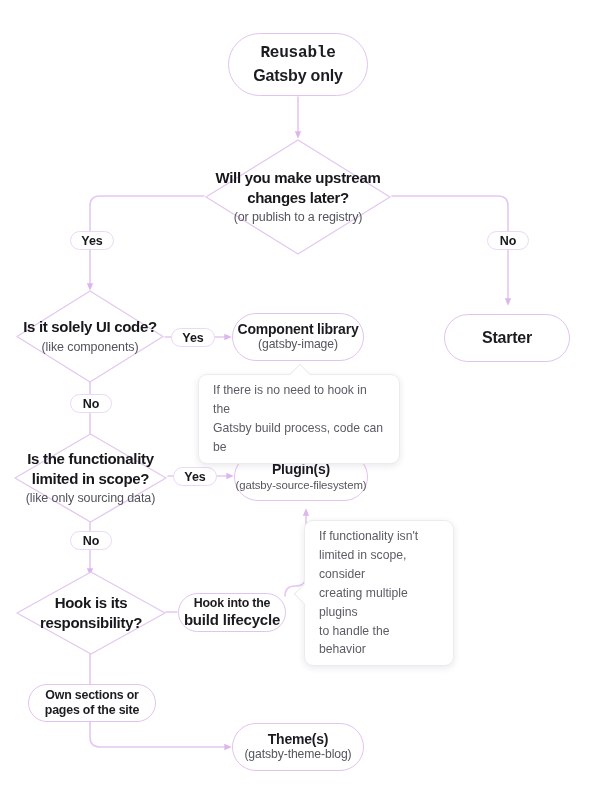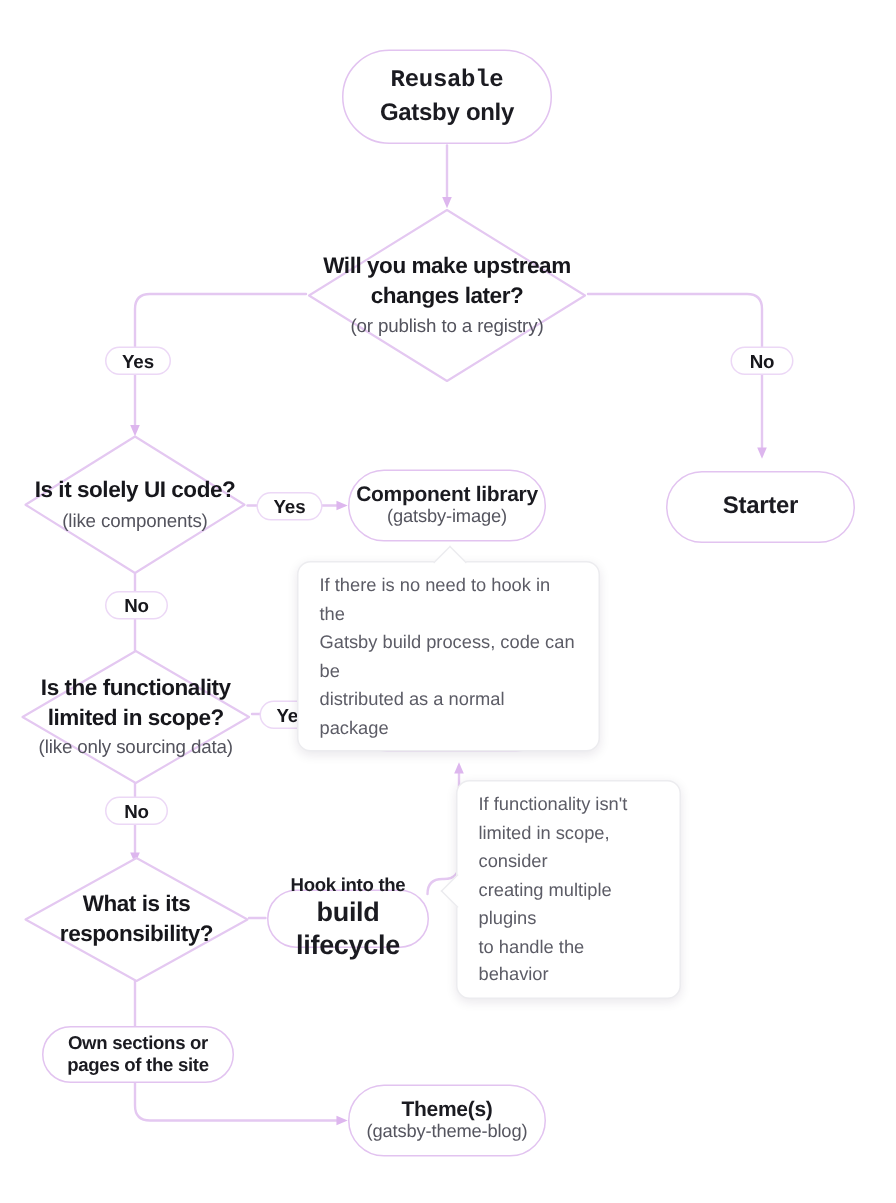--- a/index.html
+++ b/index.html
@@ -206,21 +206,20 @@
 
   <div class="node capsule" style="left:232px; top:313px; width:132px; height:48px;">
     <div class="title" style="font-size:14px; line-height:1.2;">Component library</div>
     <div class="sub" style="font-size:12.2px; line-height:1.3;">(gatsby-image)</div>
   </div>
 
   <div class="note" style="left:198px; top:374px; width:202px;">
     <span class="tail up"></span>
     <div>If there is no need to hook in the</div>
     <div>Gatsby build process, code can be</div>
-    <div>distributed as a normal package</div>
   </div>
 
   <div class="pill" style="left:70px; top:394px; width:42px; height:19px;">No</div>
 
   <div class="diamond-wrap" style="left:13px; top:432px; width:155px; height:92px;">
     <svg class="dshape" width="155" height="92" viewBox="0 0 155 92" xmlns="http://www.w3.org/2000/svg">
       <path d="M77.5,2 L153,46 L77.5,90 L2,46 Z" fill="#ffffff" stroke="#e4c8f1" stroke-width="1.4" stroke-linejoin="round"></path>
     </svg>
     <div class="dtext" style="width:200px;">
       <div class="q">Is the functionality</div>
@@ -244,28 +243,28 @@
     <div>to handle the behavior</div>
   </div>
 
   <div class="pill" style="left:70px; top:531px; width:42px; height:19px;">No</div>
 
   <div class="diamond-wrap" style="left:15px; top:570px; width:152px; height:86px;">
     <svg class="dshape" width="152" height="86" viewBox="0 0 152 86" xmlns="http://www.w3.org/2000/svg">
       <path d="M76,2 L150,43 L76,84 L2,43 Z" fill="#ffffff" stroke="#e4c8f1" stroke-width="1.4" stroke-linejoin="round"></path>
     </svg>
     <div class="dtext" style="width:190px;">
-      <div class="q">What is its</div>
+      <div class="q">Hook is its</div>
       <div class="q">responsibility?</div>
     </div>
   </div>
 
   <div class="node capsule" style="left:178px; top:593px; width:108px; height:39px;">
     <div class="title" style="font-size:12.4px; line-height:1.22;">Hook into the</div>
-    <div class="title" style="font-size:18px; line-height:1.22;">build lifecycle</div>
+    <div class="title" style="font-size:15px; line-height:1.22;">build lifecycle</div>
   </div>
 
 
   <div class="node capsule" style="left:28px; top:684px; width:128px; height:38px;">
     <div class="title" style="font-size:12.4px; line-height:1.22;">Own  sections or</div>
     <div class="title" style="font-size:12.4px; line-height:1.22;">pages of the site</div>
   </div>
 
   <div class="node capsule" style="left:232px; top:723px; width:132px; height:48px;">
     <div class="title" style="font-size:14px; line-height:1.2;">Theme(s)</div>

